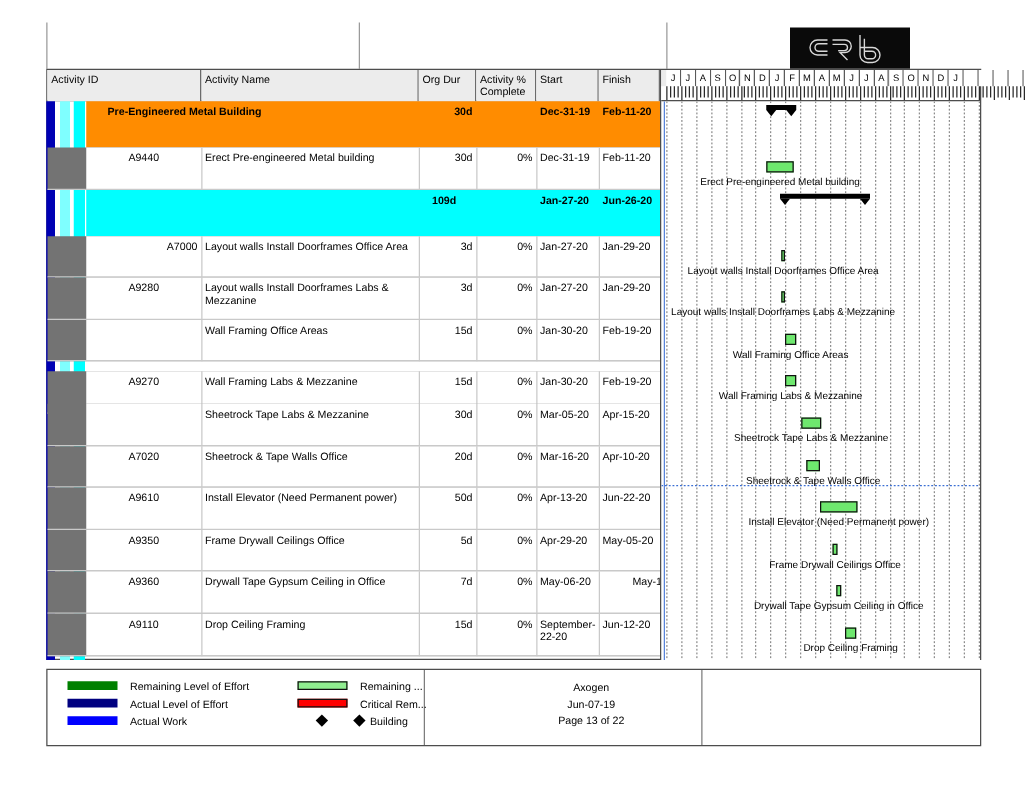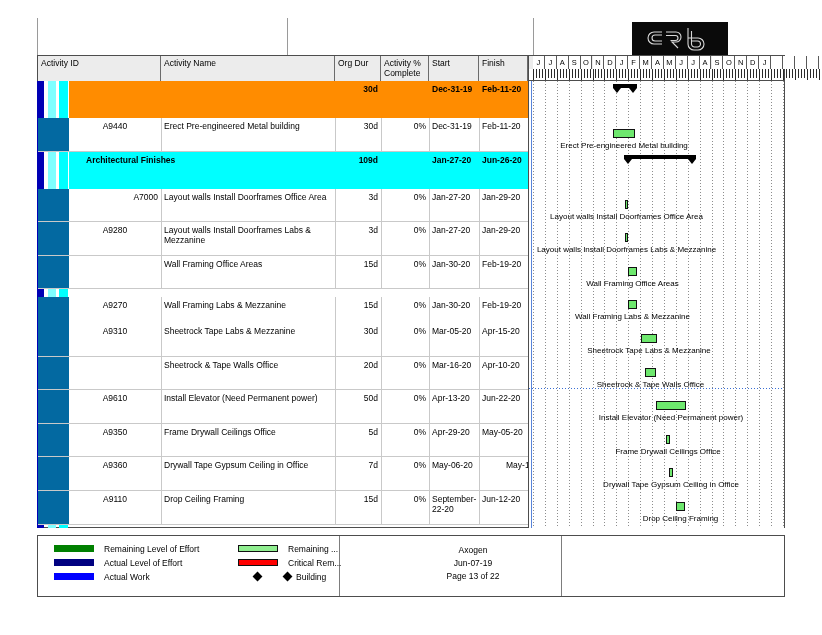--- a/index.html
+++ b/index.html
@@ -26,21 +26,21 @@
 
   
   .band{position:absolute;top:25px;width:8px;height:447px;}
 
   
   .rows{position:absolute;left:0;top:25px;width:746px;height:447px;}
   .row{position:absolute;left:0;width:746px;box-sizing:border-box;}
   .row .cell{position:absolute;top:0;height:100%;box-sizing:border-box;font-size:8.5px;
              padding:3px 3px 0 3px;line-height:10px;overflow:hidden;}
   .row .cell.r{text-align:right;}
-  .row.task{background:#0369a1;}
+  .row.task{background:#737373;}
   .row.task .sep{position:absolute;left:0;bottom:0;width:100%;height:1px;background:#c9c9c9;}
   .row.summary{font-weight:bold;}
   .vsep{position:absolute;top:0;width:1px;height:100%;background:#c9c9c9;}
 
   
   .gantt{position:absolute;left:490px;top:0;width:256px;height:472px;border-left:1px solid #4d4d4d;box-sizing:border-box;background:#fff;}
   .g-head{position:absolute;left:0;top:0;width:255px;height:25px;background:#ececec;box-sizing:border-box;border-bottom:1px solid #4d4d4d;}
   .g-months{position:absolute;left:0;top:0;height:13px;width:255px;}
   .g-month{position:absolute;top:0;height:13px;box-sizing:border-box;border-right:1px solid #5a5a5a;
            font-size:7.5px;text-align:center;line-height:13px;background:#ffffff;}
@@ -105,20 +105,21 @@
       </div>
     <div class="bands">
         <div class="band" style="left: -1px; width: 7px; background: rgb(0, 0, 180);"></div>
         <div class="band" style="left: 10px; width: 8px; background: rgb(127, 255, 255);"></div>
         <div class="band" style="left: 21px; width: 9px; background: rgb(0, 255, 255);"></div>
       </div>
     <div class="rows">
         <div class="row summary" style="top: 0px; height: 37px;">
           <div style="position: absolute; left: 31px; top: 0px; right: 0px; height: 100%; background: rgb(255, 140, 0);"></div>
           <div class="cell" style="left: 31px; width: 92px; text-align: center;"></div>
+          <div class="cell" style="left: 45px; width: 250px;">Pre-Engineered Metal Building</div>
           <div class="cell r" style="left: 297px; width: 46px;">30d</div>
           <div class="cell r" style="left: 343px; width: 48px;"></div>
           <div class="cell" style="left: 391px; width: 50px;">Dec-31-19</div>
           <div class="cell" style="left: 441px; width: 49px;">Feb-11-20</div>
         </div>
         <div class="row task" style="top: 37px; height: 33.6px;">
           <div style="position: absolute; left: 31px; top: 0px; right: 0px; height: 100%; background: rgb(255, 255, 255);"></div>
           <div class="sep"></div>
           <div class="vsep" style="left: 123px;"></div>
           <div class="vsep" style="left: 297px;"></div>
@@ -128,22 +129,21 @@
           <div class="cell" style="left: 31px; width: 92px; text-align: center;">A9440</div>
           <div class="cell" style="left: 123px; width: 174px;">Erect Pre-engineered Metal building</div>
           <div class="cell r" style="left: 297px; width: 46px;">30d</div>
           <div class="cell r" style="left: 343px; width: 48px;">0%</div>
           <div class="cell" style="left: 391px; width: 50px;">Dec-31-19</div>
           <div class="cell" style="left: 441px; width: 49px;">Feb-11-20</div>
         </div>
         <div class="row summary" style="top: 70.6px; height: 37px;">
           <div style="position: absolute; left: 31px; top: 0px; right: 0px; height: 100%; background: rgb(0, 255, 255);"></div>
           <div class="cell" style="left: 31px; width: 92px; text-align: center;"></div>
-          <div class="cell" style="left: 45px; width: 250px;">Architectural Finishes</div>
-          <div class="cell r" style="left: 297px; width: 46px;">109d</div>
+          <div class="cell r" style="left: 284px; width: 46px;">109d</div>
           <div class="cell r" style="left: 343px; width: 48px;"></div>
           <div class="cell" style="left: 391px; width: 50px;">Jan-27-20</div>
           <div class="cell" style="left: 441px; width: 49px;">Jun-26-20</div>
         </div>
         <div class="row task" style="top: 107.6px; height: 33.6px;">
           <div style="position: absolute; left: 31px; top: 0px; right: 0px; height: 100%; background: rgb(255, 255, 255);"></div>
           <div class="sep"></div>
           <div class="vsep" style="left: 123px;"></div>
           <div class="vsep" style="left: 297px;"></div>
           <div class="vsep" style="left: 343px;"></div>
@@ -201,35 +201,35 @@
           <div class="cell" style="left: 441px; width: 49px;">Feb-19-20</div>
         </div>
         <div class="row task" style="top: 242px; height: 33.6px;">
           <div style="position: absolute; left: 31px; top: 0px; right: 0px; height: 100%; background: rgb(255, 255, 255);"></div>
           <div class="sep"></div>
           <div class="vsep" style="left: 123px;"></div>
           <div class="vsep" style="left: 297px;"></div>
           <div class="vsep" style="left: 343px;"></div>
           <div class="vsep" style="left: 391px;"></div>
           <div class="vsep" style="left: 441px;"></div>
-          <div class="cell" style="left: 31px; width: 92px; text-align: center;">A9310</div>
           <div class="cell" style="left: 123px; width: 174px;">Sheetrock Tape Labs &amp; Mezzanine</div>
           <div class="cell r" style="left: 297px; width: 46px;">30d</div>
           <div class="cell r" style="left: 343px; width: 48px;">0%</div>
           <div class="cell" style="left: 391px; width: 50px;">Mar-05-20</div>
           <div class="cell" style="left: 441px; width: 49px;">Apr-15-20</div>
         </div>
         <div class="row task" style="top: 275.6px; height: 33.6px;">
           <div style="position: absolute; left: 31px; top: 0px; right: 0px; height: 100%; background: rgb(255, 255, 255);"></div>
           <div class="sep"></div>
           <div class="vsep" style="left: 123px;"></div>
           <div class="vsep" style="left: 297px;"></div>
           <div class="vsep" style="left: 343px;"></div>
           <div class="vsep" style="left: 391px;"></div>
           <div class="vsep" style="left: 441px;"></div>
+          <div class="cell" style="left: 31px; width: 92px; text-align: center;">A7020</div>
           <div class="cell" style="left: 123px; width: 174px;">Sheetrock &amp; Tape Walls Office</div>
           <div class="cell r" style="left: 297px; width: 46px;">20d</div>
           <div class="cell r" style="left: 343px; width: 48px;">0%</div>
           <div class="cell" style="left: 391px; width: 50px;">Mar-16-20</div>
           <div class="cell" style="left: 441px; width: 49px;">Apr-10-20</div>
         </div>
         <div class="row task" style="top: 309.2px; height: 33.6px;">
           <div style="position: absolute; left: 31px; top: 0px; right: 0px; height: 100%; background: rgb(255, 255, 255);"></div>
           <div class="sep"></div>
           <div class="vsep" style="left: 123px;"></div>

